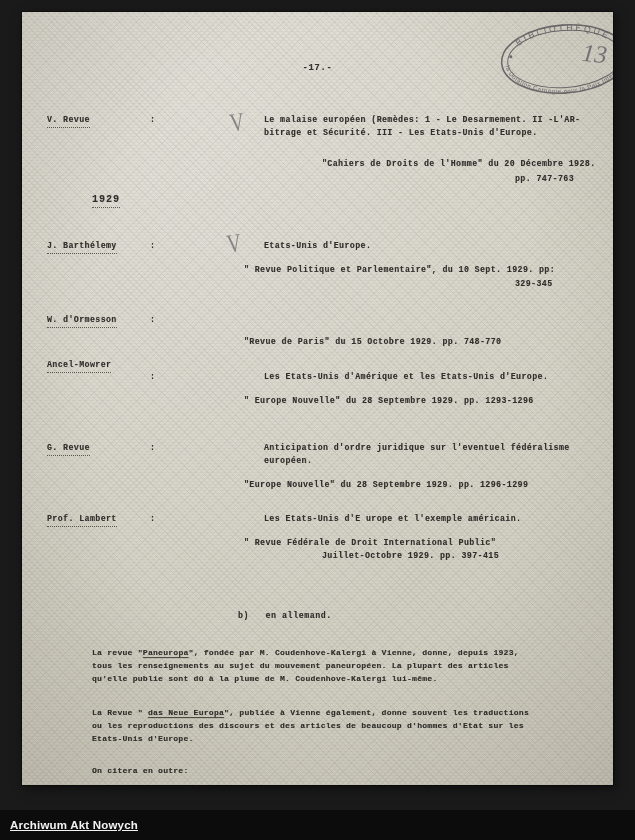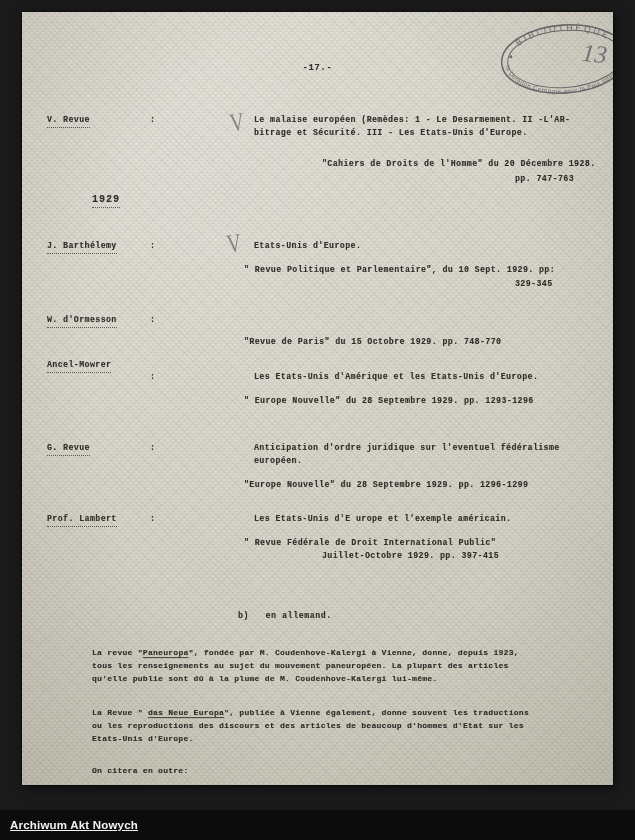--- a/index.html
+++ b/index.html
@@ -106,21 +106,21 @@
   }
   .entry-colon {
     left: 128px;
     font-size: 8.2px;
   }
   .entry-body {
     left: 222px;
     font-size: 8.2px;
   }
   .entry-body.ind {
-    left: 232px;
+    left: 242px;
   }
   .entry-body.ind2 {
     left: 300px;
   }
   .entry-body.ind4 {
     left: 493px;
   }
 
   
   #year-1929 {

